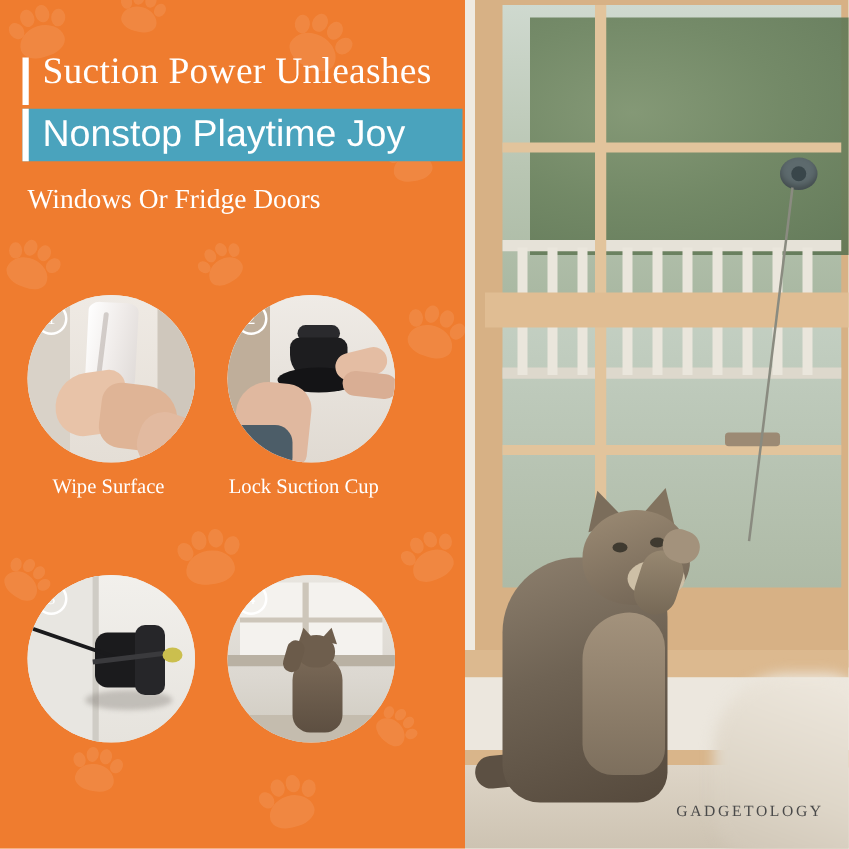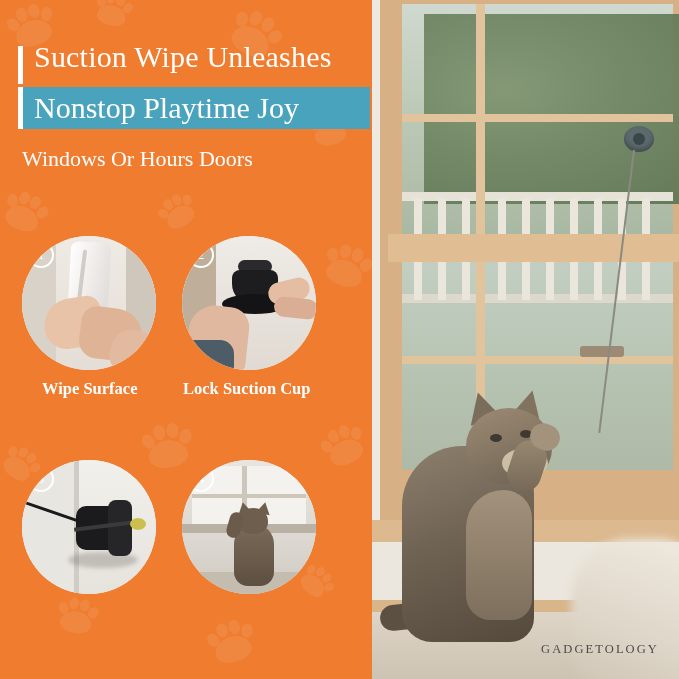--- a/index.html
+++ b/index.html
@@ -75,21 +75,21 @@
     background: #4aa3bd;
   }
   .head-line-2-bar .rule-2 {
     position: absolute; left: 0; top: 0;
     width: 5px; height: 42px;
     background: #ffffff;
   }
   .head-line-2 {
     position: absolute;
     left: 16px; top: 51px;
-    font-family: Liberation Serif, serif;
+    font-family: Liberation Sans, sans-serif;
     font-size: 30px;
     color: #ffffff;
     white-space: nowrap;
   }
 
   .subhead {
     position: absolute;
     left: 22px; top: 145px;
     width: 340px;
     font-family: "Liberation Serif", serif;
@@ -133,21 +133,20 @@
     z-index: 5;
   }
   .caption {
     margin-top: 9px;
     width: 150px;
     font-family: "Liberation Serif", serif;
     font-size: 16.5px;
     color: #ffffff;
     text-align: left;
     white-space: nowrap;
-    font-weight: bold;
   }
   .step.s1 .caption { margin-left: 20px; }
   .step.s2 .caption { margin-left: 1px; }
   .step.s3 .caption { margin-left: 7px; }
   .step.s4 .caption { margin-left: 18px; }
 
   
   .ph1 { position: absolute; inset: 0; background: linear-gradient(180deg,#efeae4 0%,#e4ded6 100%); }
   .ph1 .wall-l { position:absolute; left:0; top:0; width:34px; height:134px; background:#d9d2c8; }
   .ph1 .wall-r { position:absolute; right:0; top:0; width:30px; height:134px; background:#cfc7bc; }
@@ -506,29 +505,29 @@
           <div class="pad"></div>
           <div class="toe t1"></div>
           <div class="toe t2"></div>
           <div class="toe t3"></div>
           <div class="toe t4"></div>
         </div>
     </div>
 
     <div class="headline-wrap">
       <div class="rule rule-1"></div>
-      <div class="head-line-1">Suction Wipe Unleashes</div>
+      <div class="head-line-1">Suction Power Unleashes</div>
       <div class="head-line-2-bar">
         <div class="rule-2"></div>
       </div>
       <div class="head-line-2">Nonstop Playtime Joy</div>
     </div>
 
     <div class="subhead">
-      <div>Windows Or Hours Doors</div>
+      <div>Windows Or Fridge Doors</div>
     </div>
 
     <div class="steps">
 
       <div class="step s1">
         <div class="circle">
           <div class="ph1">
             <div class="wall-l"></div>
               <div class="wall-r"></div>
             <div class="cloth"></div>

